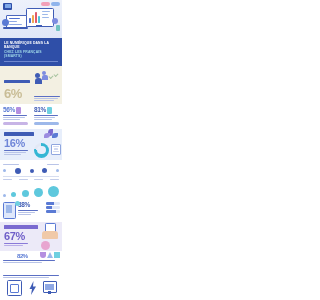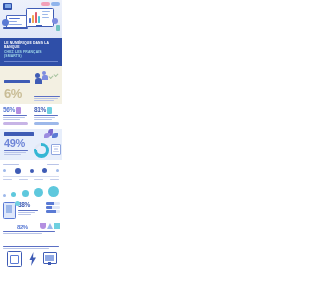--- a/index.html
+++ b/index.html
@@ -215,21 +215,21 @@
         <div class="txtline dk" style="width:96%;"></div>
         <div class="txtline" style="width:84%;"></div>
         <div class="txtline" style="width:70%;"></div>
       </div>
       <div class="band b"></div>
     </div>
   </div>
 
   <div class="sec s49">
     <div class="hdrtag"></div>
-    <div class="stat">49%</div>
+    <div class="stat">16%</div>
     <div style="width:24px;">
       <div class="txtline dk" style="width:100%;"></div>
       <div class="txtline" style="width:90%;"></div>
       <div class="txtline" style="width:72%;"></div>
     </div>
     <div class="leaf">
       <div class="lf" style="left:4px;top:0px;width:5px;height:7px;"></div>
       <div class="lf" style="left:0px;top:4px;width:6px;height:5px;background:#9b8ce0;"></div>
       <div class="lf" style="left:8px;top:4px;width:6px;height:5px;background:#5a7ad4;"></div>
     </div>
@@ -295,20 +295,33 @@
       </div>
       <div class="pierow">
         <div class="pbar">
             <span style="width:72%"></span>
           </div>
       </div>
     </div>
     <div style="position:absolute;left:15px;top:1px;width:5px;height:5px;border-radius:50%;background:#6fd0e0;"></div>
   </div>
 
+  <div class="sec s67">
+    <div class="hdrtag" style="width:34px;background:#7a6ad0;"></div>
+    <div class="stat">67%</div>
+    <div style="width:24px;">
+      <div class="txtline dk" style="width:100%;background:#8a7ad8;"></div>
+      <div class="txtline" style="width:78%;background:#b9aee8;"></div>
+    </div>
+    <div class="hand">
+      <div class="handph"></div>
+      <div class="handpalm"></div>
+    </div>
+    <div class="circ-pink"></div>
+  </div>
 
   <div class="sec s82">
     <div class="stat" style="margin-left:14px;">82%</div>
     <div style="margin-top:1px;">
       <div class="txtline dk" style="width:92%;"></div>
       <div class="txtline" style="width:70%;"></div>
     </div>
     <div class="shapes">
       <div class="sh v"></div>
       <div class="sh t"></div>

